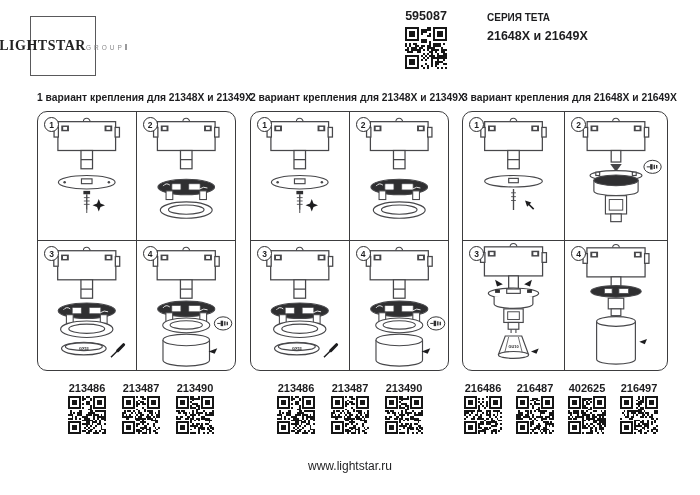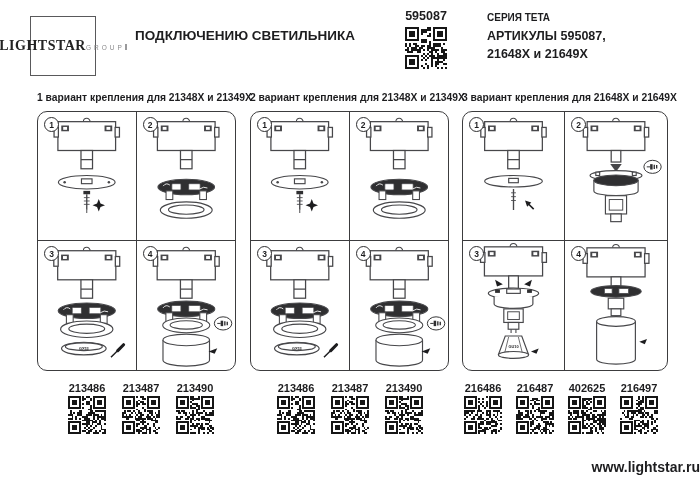--- a/index.html
+++ b/index.html
@@ -35,21 +35,21 @@
   .step-num{position:absolute;top:5px;left:6px;width:13px;height:13px;
             border:1.2px solid #2e2e30;border-radius:50%;font-size:8.5px;font-weight:bold;
             display:flex;align-items:center;justify-content:center;z-index:2;background:#fff;}
   .diag{position:absolute;left:0;top:1px;width:100%;height:calc(100% - 3px);}
   .lamp-label{font-size:4px;fill:#1d1d1f;stroke:none;font-weight:bold;}
   
   .qr-item{width:48px;text-align:center;}
   .qr-num{font-size:11px;font-weight:bold;margin-bottom:2px;}
   .qr-box{width:38px;height:38px;margin:0 auto;}
   .qr-box svg,.code-qr svg{width:100%;height:100%;display:block;}
-  .website{left:0;right:0;top:459px;text-align:right;font-size:14px;font-weight:bold;}
+  .website{left:0;right:0;top:459px;text-align:center;font-size:12px;font-weight:normal;}
 </style>
 </head>
 <body>
 
 <svg width="0" height="0" style="position:absolute">
 <defs>
   <g id="g-adapter-body" stroke="#47474a" stroke-width="1.3" fill="#fff">
     <path d="M46.5,9 a3.5,3.5 0 0 1 7,0" fill="none" stroke-width="1.1"></path>
     <rect x="20" y="9" width="60" height="30"></rect>
     <rect x="16" y="15" width="4.5" height="10"></rect>
@@ -216,21 +216,20 @@
   <div class="logo-main">STAR</div>
   <div class="logo-group">GROUP</div>
   <div class="logo-flag">
     <span style="background:#3d9b35"></span>
     <span style="background:#f2f2f2"></span>
     <span style="background:#cf2e2e"></span>
   </div>
 </div>
 
 <div class="abs page-title">
-  <div>ПОДКЛЮЧЕНИЮ СВЕТИЛЬНИКА</div>
 </div>
 
 <div class="abs code-label">595087</div>
 <div class="abs code-qr qr-box-lg" style="width:42px;height:42px;">
     <svg viewBox="0 0 21 21" shape-rendering="crispEdges" fill="#161616">
       <rect x="11" y="0" width="1" height="1"></rect>
       <rect x="12" y="0" width="1" height="1"></rect>
       <rect x="8" y="1" width="1" height="1"></rect>
       <rect x="9" y="1" width="1" height="1"></rect>
       <rect x="10" y="1" width="1" height="1"></rect>
@@ -367,21 +366,20 @@
       <rect x="15" y="1" width="5" height="5" fill="#fff"></rect>
       <rect x="16" y="2" width="3" height="3"></rect>
       <rect x="0" y="14" width="7" height="7"></rect>
       <rect x="1" y="15" width="5" height="5" fill="#fff"></rect>
       <rect x="2" y="16" width="3" height="3"></rect>
     </svg>
   </div>
 
 <div class="abs articles">
   <div class="series">СЕРИЯ TETA</div>
-  <div class="article-line">АРТИКУЛЫ 595087,</div>
   <div class="article-line">21648X и 21649X</div>
 </div>
 
 <div class="abs variant-title" style="left:37px;width:199px;">1 вариант крепления для 21348X и 21349X</div>
 <div class="abs section-box" style="left:37px;width:199px;">
   <div class="panel">
     <span class="step-num">1</span>
     <svg class="diag" viewBox="0 0 100 130">
         <use href="#diag-a"></use>
       </svg>

